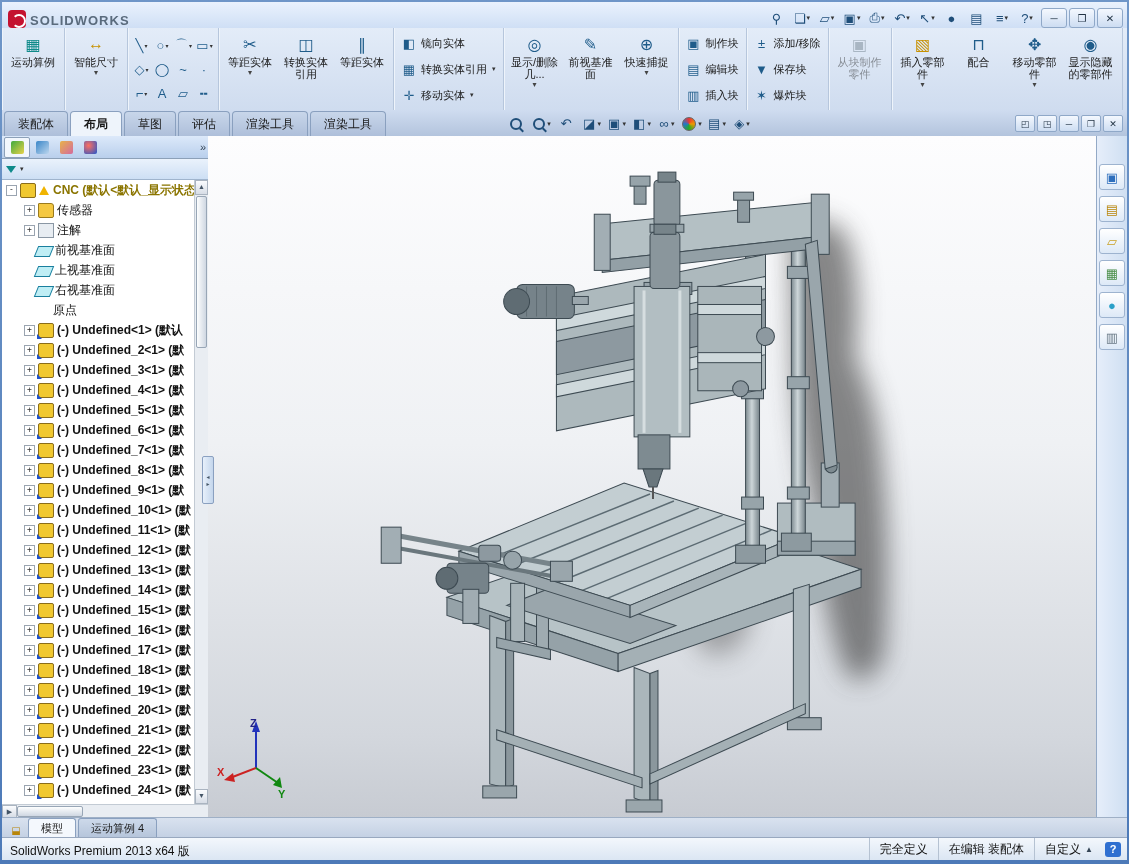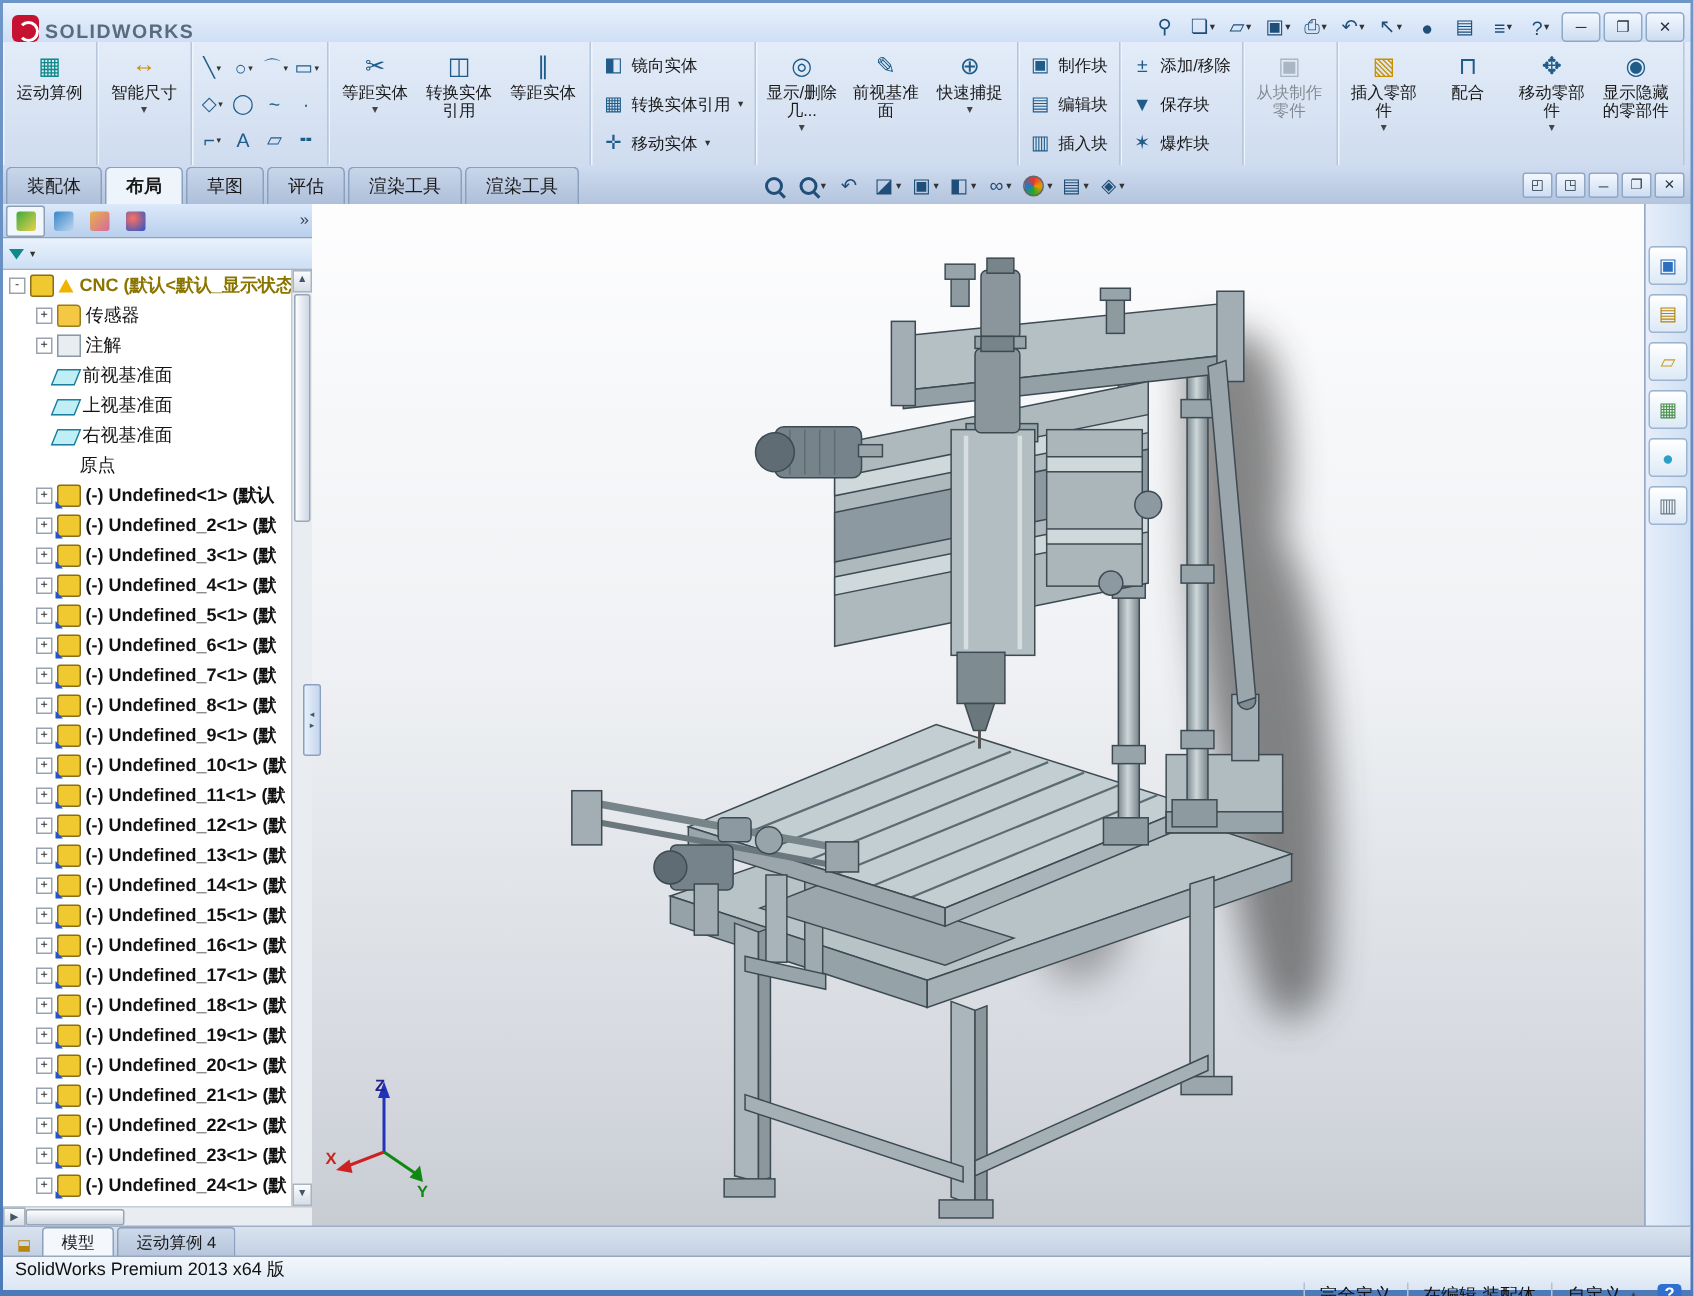--- a/index.html
+++ b/index.html
@@ -129,21 +129,21 @@
   #motion{bottom:26px;height:20px;background:linear-gradient(180deg,#d9e2ef,#c3d0e3);
           border-top:1px solid #9fb0c6;display:flex;align-items:flex-end;}
   .mtab{font-size:11px;color:#1a1a1a;padding:2px 12px 2px;margin-left:2px;background:linear-gradient(180deg,#cdd9ea,#b4c4da);
         border:1px solid #8aa0bf;border-bottom:none;border-radius:3px 3px 0 0;white-space:nowrap;}
   .mtab.active{background:#f4f8fd;}
   .micon{width:20px;height:16px;margin-left:4px;display:flex;align-items:center;justify-content:center;
          font-size:10px;color:#b8860b;}
 
   
   #status{bottom:4px;height:22px;background:linear-gradient(180deg,#f3f7fc,#dbe6f3);
-          border-top:1px solid #98a8bf;display:flex;align-items:flex-start;font-size:12px;color:#111;flex-direction:column;}
+          border-top:1px solid #98a8bf;display:flex;align-items:flex-end;font-size:12px;color:#111;}
   #status .left{padding-left:8px;}
   #status .right{margin-left:auto;display:flex;align-items:center;height:100%;}
   .sseg{padding:0 10px;border-left:1px solid #b5c2d2;display:flex;align-items:center;gap:4px;height:100%;white-space:nowrap;}
   .uparrow{font-size:8px;color:#345;}
   .helpbadge{width:16px;height:15px;background:#2f6fd0;color:#fff;border-radius:3px;font:bold 11px/15px "Liberation Sans",sans-serif;text-align:center;margin:0 6px 0 2px;}
 </style>
 </head>
 <body>
 
 <div class="band" id="menubar">

